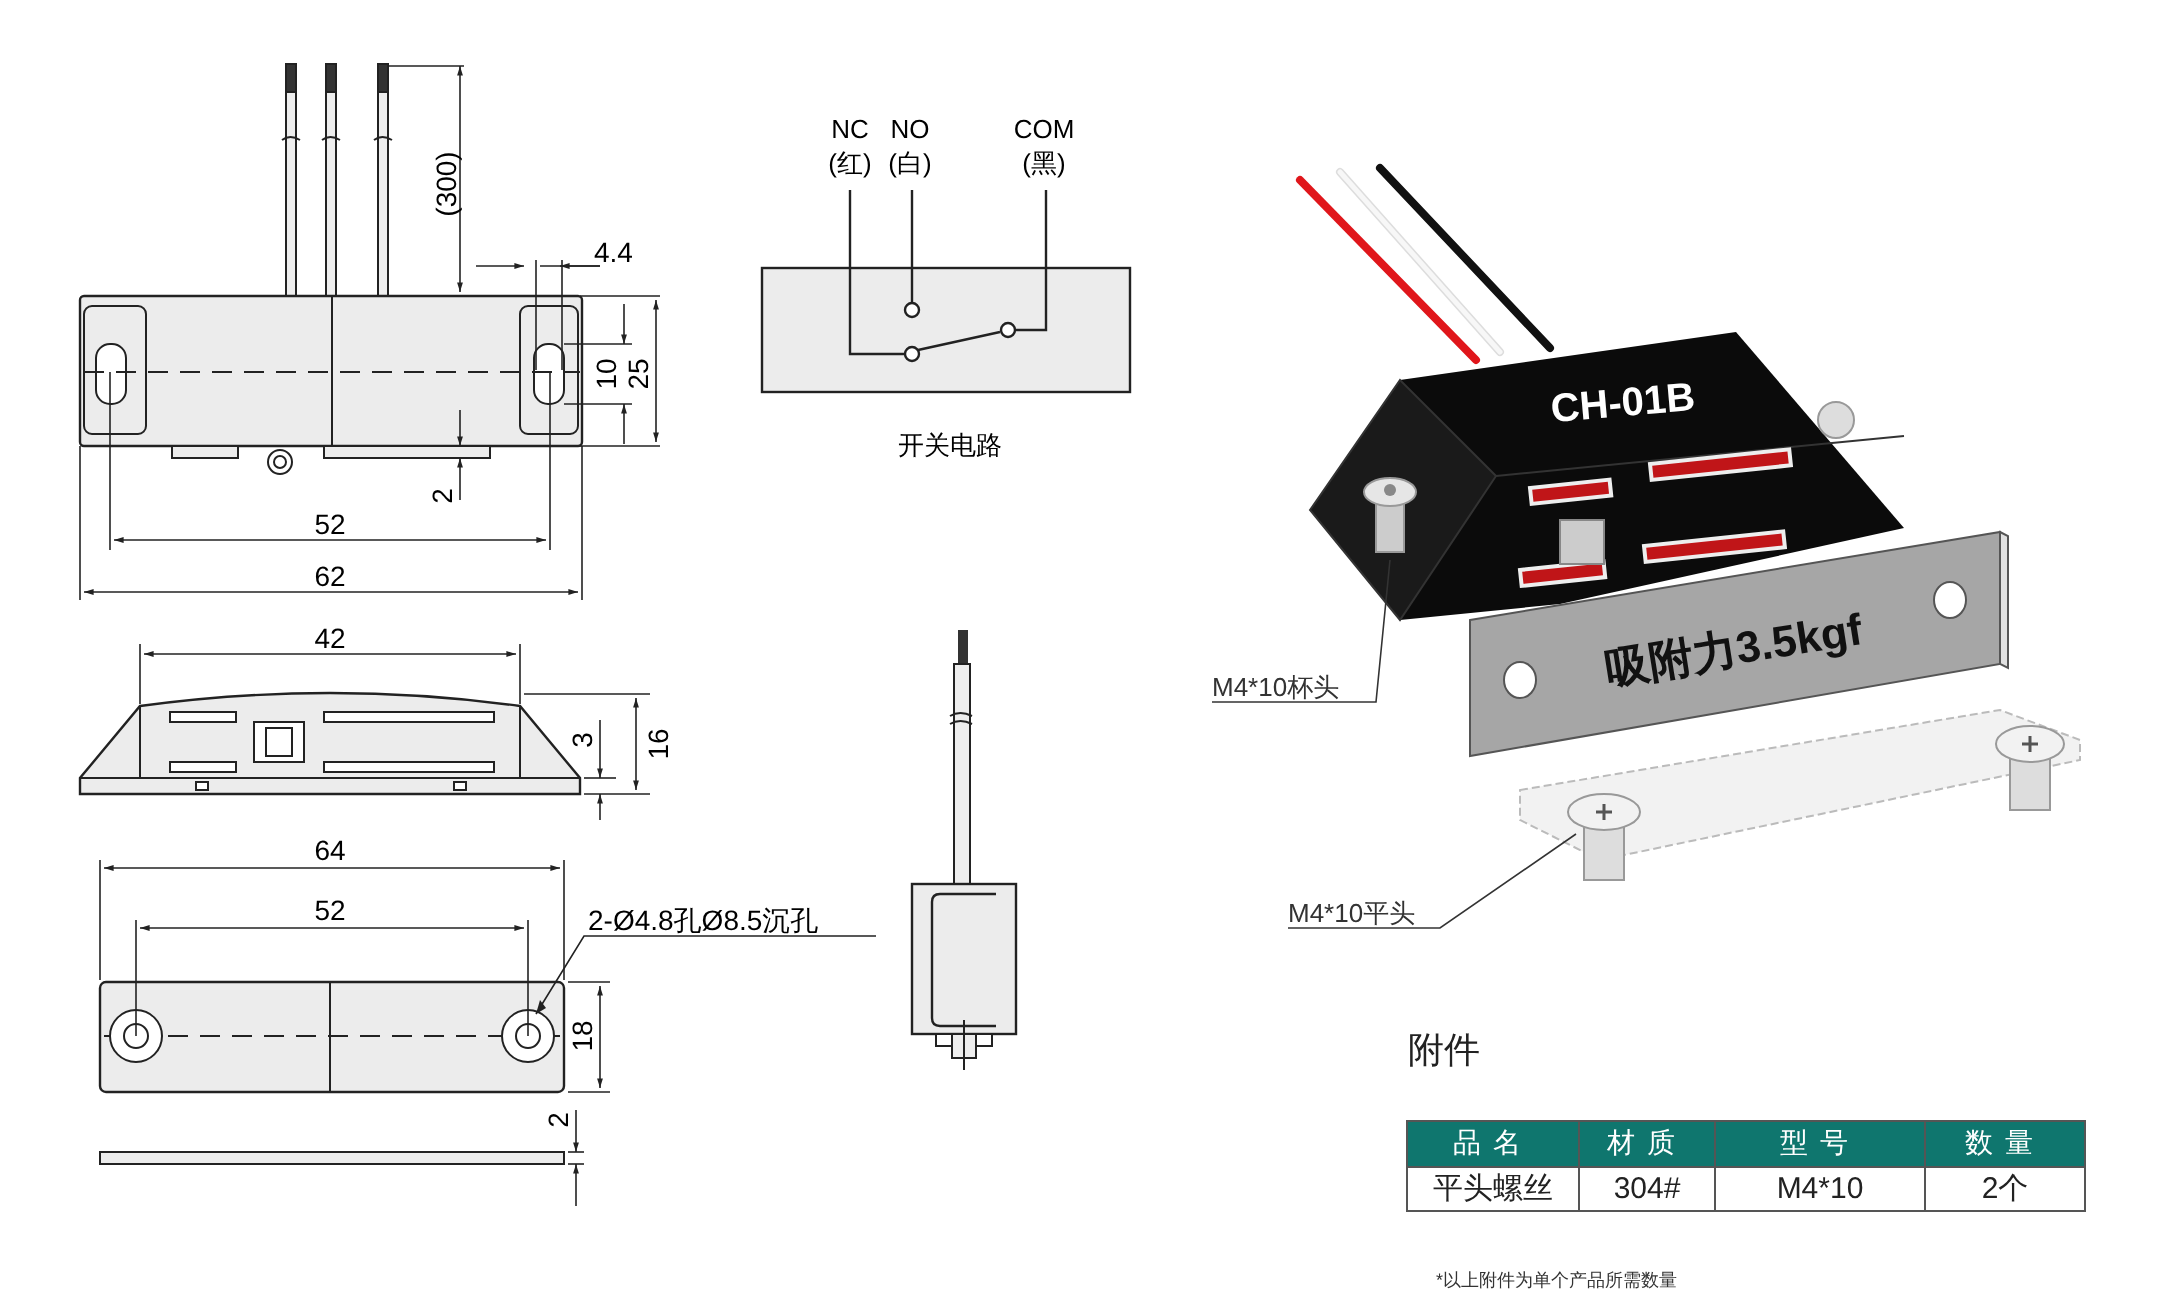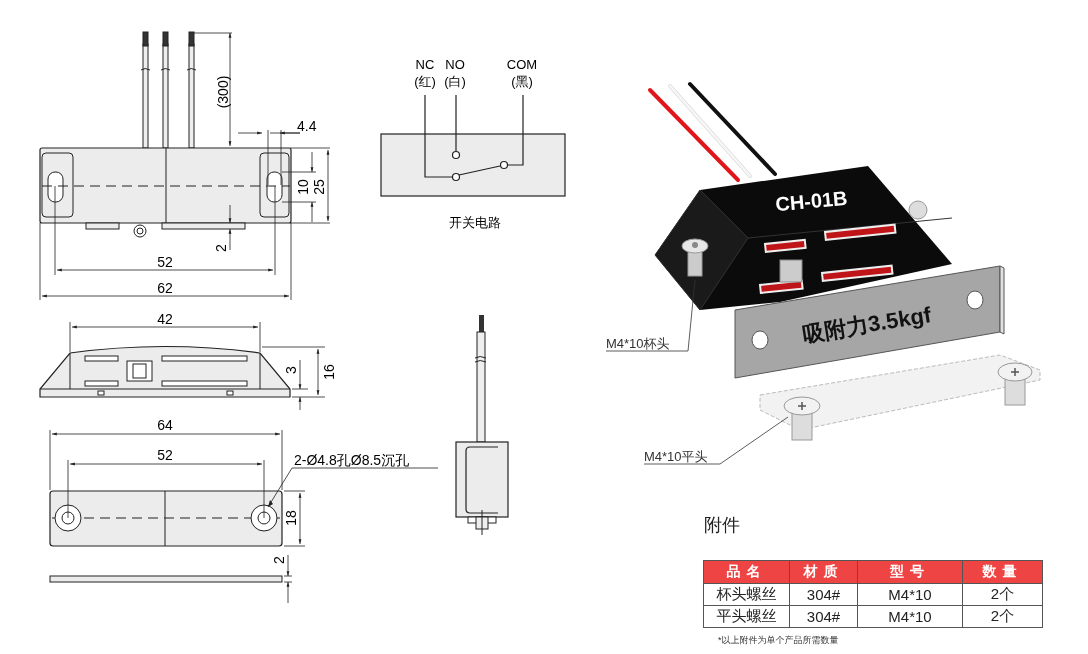--- a/index.html
+++ b/index.html
@@ -1,20 +1,20 @@
 <!DOCTYPE html>
 <html><head>
 <meta charset="utf-8">
 <style>
   html,body{margin:0;padding:0;background:#fff;}
   body{width:1088px;height:654px;position:relative;overflow:hidden;font-family:"Liberation Sans","DejaVu Sans",sans-serif;color:#222;}
   svg text{font-family:"Liberation Sans","DejaVu Sans",sans-serif;}
   .abs{position:absolute;}
   #acc-table{position:absolute;left:703px;top:560px;border-collapse:collapse;font-size:15px;}
-  #acc-table th{background:#ef4444;color:#fff;font-weight:bold;letter-spacing:6px;height:22px;border:1px solid #555;padding:0;font-size:14px;}
+  #acc-table th{background:#0f766e;color:#fff;font-weight:normal;letter-spacing:6px;height:22px;border:1px solid #555;padding:0;font-size:14px;}
   #acc-table td{border:1px solid #555;height:21px;text-align:center;padding:0;color:#222;}
   #acc-title{position:absolute;left:704px;top:513px;font-size:18px;}
   #acc-note{position:absolute;left:718px;top:634px;font-size:9px;color:#333;}
 </style>
 </head>
 <body>
 
 <svg class="abs" style="left:0;top:0" width="360" height="310" viewBox="0 0 360 310">
   <defs>
     <marker id="arr" viewBox="0 0 10 10" refX="10" refY="5" markerWidth="8" markerHeight="6" orient="auto-start-reverse">
@@ -248,26 +248,20 @@
   <thead>
     <tr>
       <th>品名</th>
       <th>材质</th>
       <th>型号</th>
       <th>数量</th>
     </tr>
   </thead>
   <tbody>
     <tr>
-      <td>杯头螺丝</td>
-      <td>304#</td>
-      <td>M4*10</td>
-      <td>2个</td>
-    </tr>
-    <tr>
       <td>平头螺丝</td>
       <td>304#</td>
       <td>M4*10</td>
       <td>2个</td>
     </tr>
   </tbody>
 </table>
 <div id="acc-note">*以上附件为单个产品所需数量</div>
 
 </body></html>

